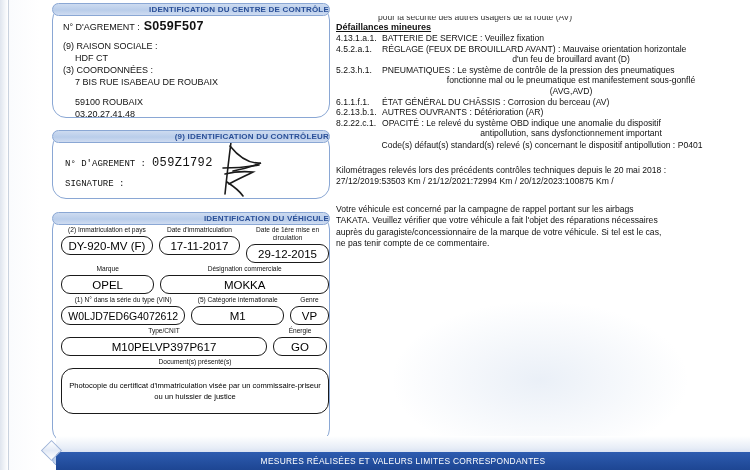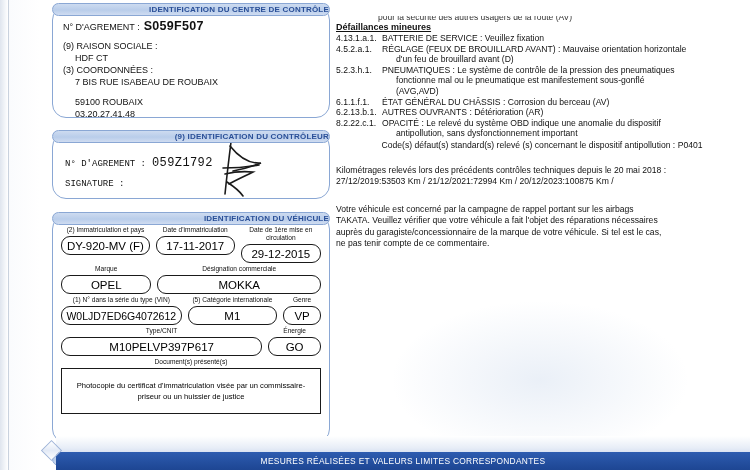--- a/index.html
+++ b/index.html
@@ -80,41 +80,41 @@
   .ctrl-body { position:absolute; left:12px; top:22px;font-family:Liberation Mono, monospace; }
   .ctrl-line { font-size: 9px; color:#111; margin-bottom: 9px; white-space:nowrap; }
   .ctrl-val { font-size: 12px; letter-spacing:.4px; padding-left:6px; }
   .signature {
     position: absolute; right: 46px; top: 4px; width: 80px; height: 60px;
   }
 
   
   #veh-head { top: 212px; }
   #veh-panel { top: 215px; height: 228px; }
-  .veh-body { position:absolute; left:8px; right:8px; top:10px; }
+  .veh-body { position:absolute; left:8px; right:0; top:10px; }
 
   .field-row { display:flex; gap:6px; margin-bottom: 2px; }
   .fcap {
     font-size: 6.6px; color:#111; text-align:center;
     line-height: 8px; margin-bottom: 2px; padding: 0 2px;
   }
   .fbox {
     border: 1.4px solid #1a1a1a;
     border-radius: 9px;
     height: 19px;
     display:flex; align-items:center; justify-content:center;
     font-size: 11.5px; color:#000; background:#fff;
     white-space: nowrap; overflow: hidden;
   }
   .fbox.sm { font-size: 10.5px; }
   .fcol { display:flex; flex-direction:column; }
 
   .docbox {
     border: 1.4px solid #1a1a1a;
-    border-radius: 0;
+    border-radius: 12px;
     height: 46px;
     display:flex; align-items:center; justify-content:center;
     padding: 0 6px;
     font-size: 7.6px; line-height: 11px; text-align:center; color:#000;
   }
 
   
   #km-head {
     position:absolute; left: 42px; top: 452px; width: 278px; height: 14px;
     border: 1px solid #8aa7d4; border-radius: 8px;
@@ -148,21 +148,21 @@
   }
 
   .defect-list { position:absolute; left:0; top:17px; width: 410px; }
   .defect {
     display:flex; align-items:flex-start;
     font-size: 8.6px; line-height: 10.6px; color:#111;
     margin-bottom: 0px;
   }
   .dcode { width: 46px; flex: 0 0 46px; white-space: nowrap; }
   .dtext { flex: 1; }
-  .dtext .cont { display:block; padding-left: 14px; }
+  .dtext .cont { display:block; padding-left: 14px; text-align: center; }
 
   .codeline {
     position:absolute; left:0; width: 412px;
     font-size: 8.6px; line-height: 10.6px; color:#111;
   }
   .para {
     position:absolute; left:0; width: 406px;
     font-size: 8.6px; line-height: 11.4px; color:#111;
   }
 

